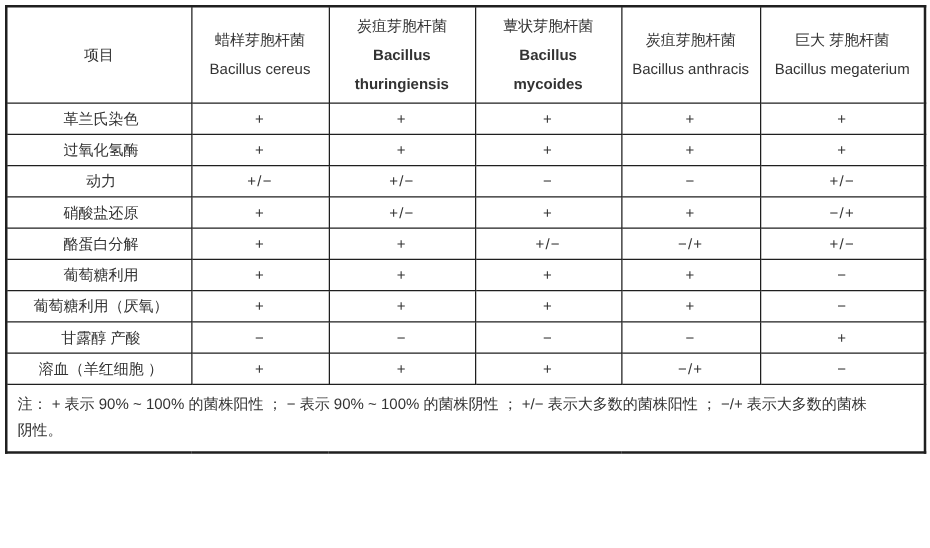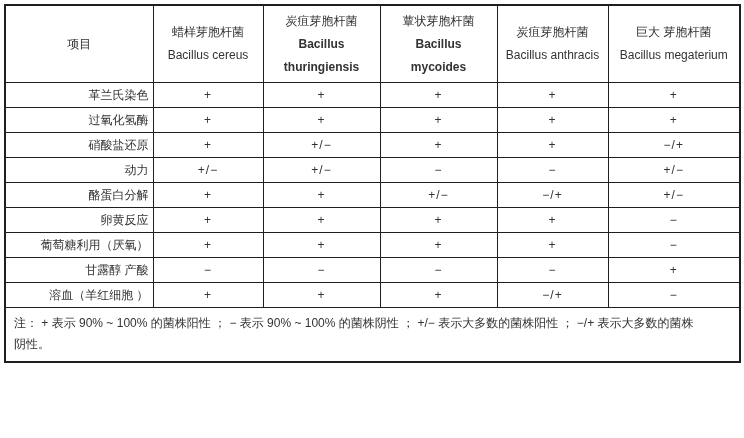--- a/index.html
+++ b/index.html
@@ -31,21 +31,21 @@
   }
   th.head-cell {
     height: 72px;
     text-align: center;
     padding: 2px 4px;
     line-height: 23px;
   }
   th .latin { line-height: 23px; }
   th.wrap-latin .latin { max-width: 88px; margin: 0 auto; word-spacing: 999px; font-weight: bold; }
   td.row-label {
-    text-align: right;
+    text-align: center;
     padding: 0 4px 0 7px;
     height: 22px;
     margin-left: 20px;
   }
   td.cell-value {
     text-align: center;
     height: 22px;
     letter-spacing: 1px;
   }
   td.note-cell {
@@ -104,45 +104,45 @@
     </tr>
     <tr>
       <td class="row-label">过氧化氢酶</td>
       <td class="cell-value">+</td>
       <td class="cell-value">+</td>
       <td class="cell-value">+</td>
       <td class="cell-value">+</td>
       <td class="cell-value">+</td>
     </tr>
     <tr>
+      <td class="row-label">动力</td>
+      <td class="cell-value">+/−</td>
+      <td class="cell-value">+/−</td>
+      <td class="cell-value">−</td>
+      <td class="cell-value">−</td>
+      <td class="cell-value">+/−</td>
+    </tr>
+    <tr>
       <td class="row-label">硝酸盐还原</td>
       <td class="cell-value">+</td>
       <td class="cell-value">+/−</td>
       <td class="cell-value">+</td>
       <td class="cell-value">+</td>
       <td class="cell-value">−/+</td>
-    </tr>
-    <tr>
-      <td class="row-label">动力</td>
-      <td class="cell-value">+/−</td>
-      <td class="cell-value">+/−</td>
-      <td class="cell-value">−</td>
-      <td class="cell-value">−</td>
-      <td class="cell-value">+/−</td>
     </tr>
     <tr>
       <td class="row-label">酪蛋白分解</td>
       <td class="cell-value">+</td>
       <td class="cell-value">+</td>
       <td class="cell-value">+/−</td>
       <td class="cell-value">−/+</td>
       <td class="cell-value">+/−</td>
     </tr>
     <tr>
-      <td class="row-label">卵黄反应</td>
+      <td class="row-label">葡萄糖利用</td>
       <td class="cell-value">+</td>
       <td class="cell-value">+</td>
       <td class="cell-value">+</td>
       <td class="cell-value">+</td>
       <td class="cell-value">−</td>
     </tr>
     <tr>
       <td class="row-label">葡萄糖利用（厌氧）</td>
       <td class="cell-value">+</td>
       <td class="cell-value">+</td>

